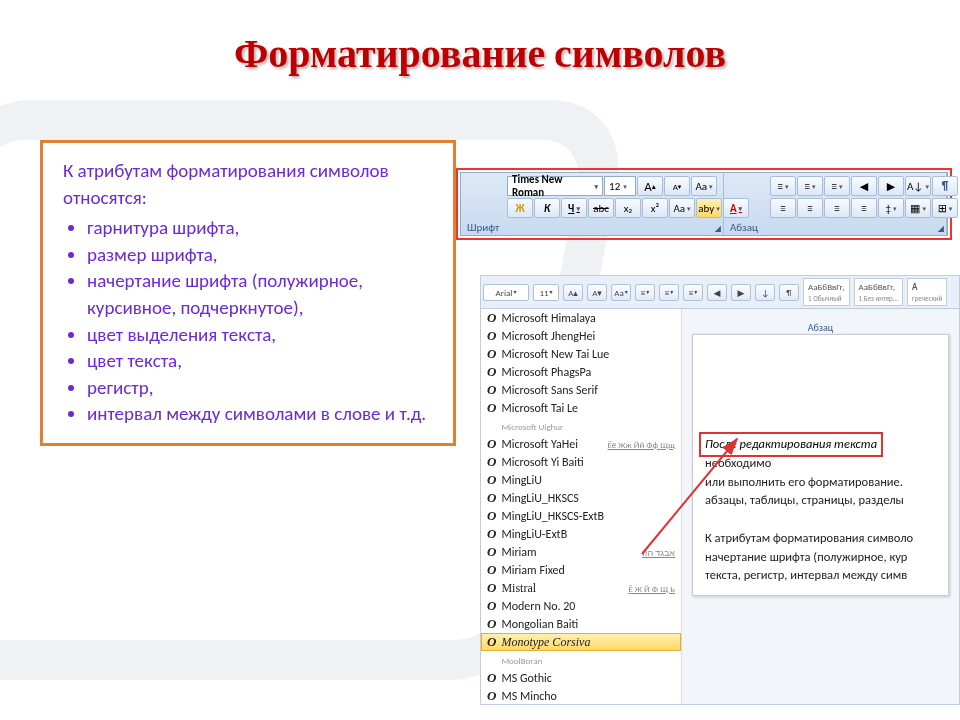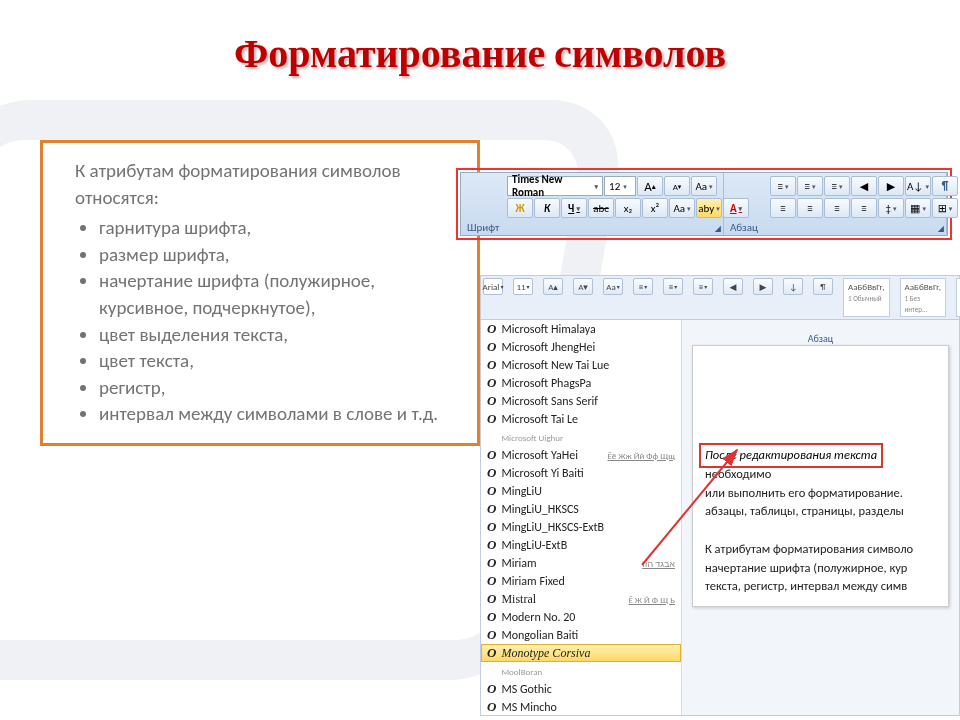--- a/index.html
+++ b/index.html
@@ -1,33 +1,33 @@
 <!DOCTYPE html>
 <html><head>
 <meta charset="utf-8">
 <style>
 body { margin:0; width:960px; height:720px; background:#fff; font-family:Calibri,Arial,sans-serif; position:relative; overflow:hidden; }
 .bg-shape { position:absolute; width:600px; height:500px; left:-100px; top:100px; border:40px solid #d8dde5; border-radius:80px; opacity:0.4; transform:skewX(-10deg); }
 h1 { font-family:Cambria,Georgia,serif; font-size:40px; color:#c00000; text-align:center; margin:30px 8px 20px; font-weight:bold; text-shadow:2px 2px 3px rgba(0,0,0,0.3); position:relative; }
-.info-box { position:absolute; left:40px; top:140px; width:370px; border:3px solid #e08030; background:#fff; padding:15px 32px; font-size:19px; line-height:1.4; color:#737373; }
+.info-box { position:absolute; left:40px; top:140px; width:370px; border:3px solid #e08030; background:#fff; padding:15px 20px; font-size:19px; line-height:1.4; color:#6d28d9; }
 .info-box ul { margin:4px 0 0; padding-left:24px; }
 .info-box li { margin:0; }
 .ribbon-wrap { position:absolute; right:8px; top:168px; }
 .ribbon-red { border:2px solid #e33; padding:2px; }
 .ribbon { display:flex; background:linear-gradient(#dde9f7,#c8daf0); border:1px solid #9ab; font-size:11px; }
 .grp { border-right:1px solid #a8bdd6; padding:3px 6px 1px; position:relative; }
 .grp-title { text-align:left; font-size:11px; color:#3a5a8a; margin-top:3px; }
 .row { display:flex; gap:1px; align-items:center; margin-bottom:2px;padding-left:40px; }
 .btn { background:linear-gradient(#f8fbff,#dce8f5); border:1px solid #a8bdd6; border-radius:2px; height:18px; min-width:18px; display:flex; align-items:center; justify-content:center; font-size:11px; padding:0 3px; }
 .btn.drop::after { content:'▾'; font-size:7px; margin-left:2px; color:#556; }
 .sel { background:#fff; border:1px solid #9ab; height:18px; display:flex; align-items:center; padding:0 4px; font-size:11px; }
 .sel.drop::after { content:'▾'; font-size:7px; margin-left:3px; color:#556; }
 .launcher { position:absolute; right:2px; bottom:2px; font-size:8px; color:#3a5a8a; }
 .font-panel { position:absolute; right:0; top:275px; width:480px; }
-.mini-ribbon { display:flex; background:#e8eff8; border:1px solid #c0cde0; font-size:9px; padding:2px; gap:10px; }
+.mini-ribbon { display:flex; background:#e8eff8; border:1px solid #c0cde0; font-size:9px; padding:2px; gap:4px;align-items:center; }
 .mb { background:linear-gradient(#fafcff,#e0eaf5); border:1px solid #b0c0d5; border-radius:2px; height:15px; min-width:14px; display:flex; align-items:center; justify-content:center; font-size:9px; padding:0 2px; color:#444; }
 .mb.drop::after { content:'▾'; font-size:6px; margin-left:1px; }
 .style-box { background:#fff; border:1px solid #c0cde0; padding:2px 4px; font-size:9px; color:#555; }
 .panel-body { display:flex; background:#fff; border:1px solid #c0cde0; border-top:none; }
 .font-list { width:200px; max-height:395px; overflow:hidden; border-right:1px solid #ddd; font-size:12px; }
 .fl-item { display:flex; align-items:center; padding:1px 6px; gap:5px; color:#222; }
 .fl-item.sel-hl { background:linear-gradient(#fff0b0,#ffd966); border:1px solid #e0b030; padding:0 5px; }
 .fl-o { font-style:italic; font-family:Georgia,serif; font-size:13px; font-weight:bold; }
 .fl-item .sample { margin-left:auto; font-size:9px; color:#888;text-decoration:underline; }
 .doc-area { flex:1; background:#f2f5fa; padding:10px; position:relative; }

